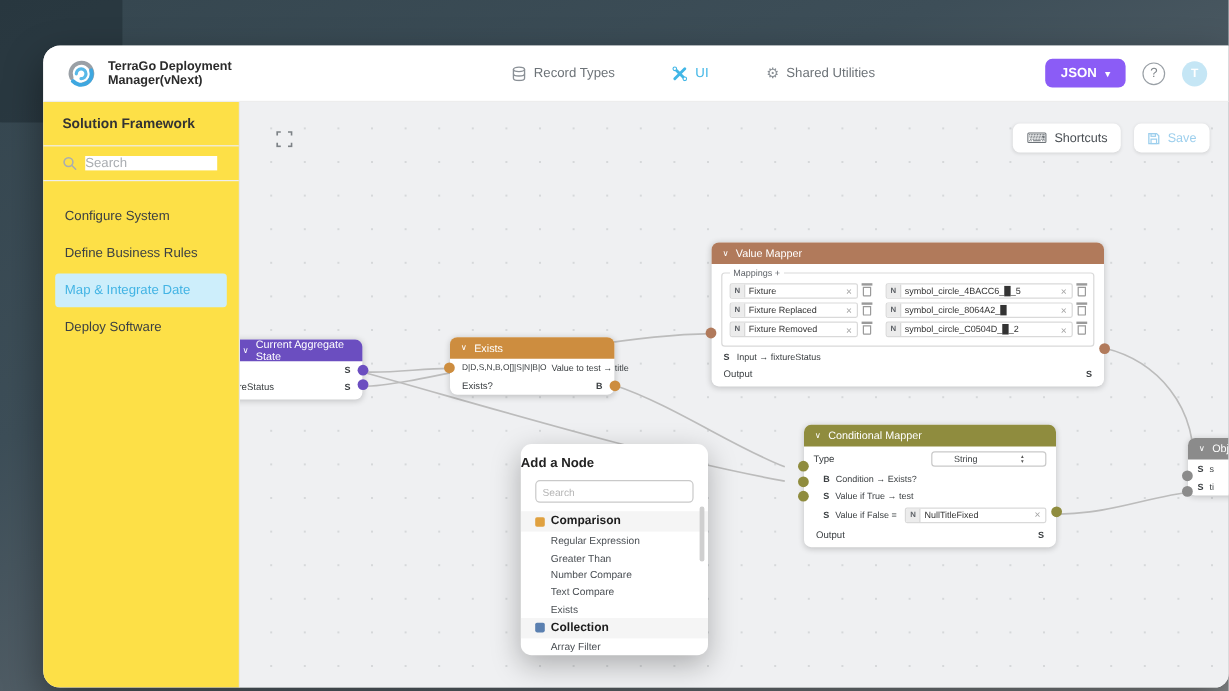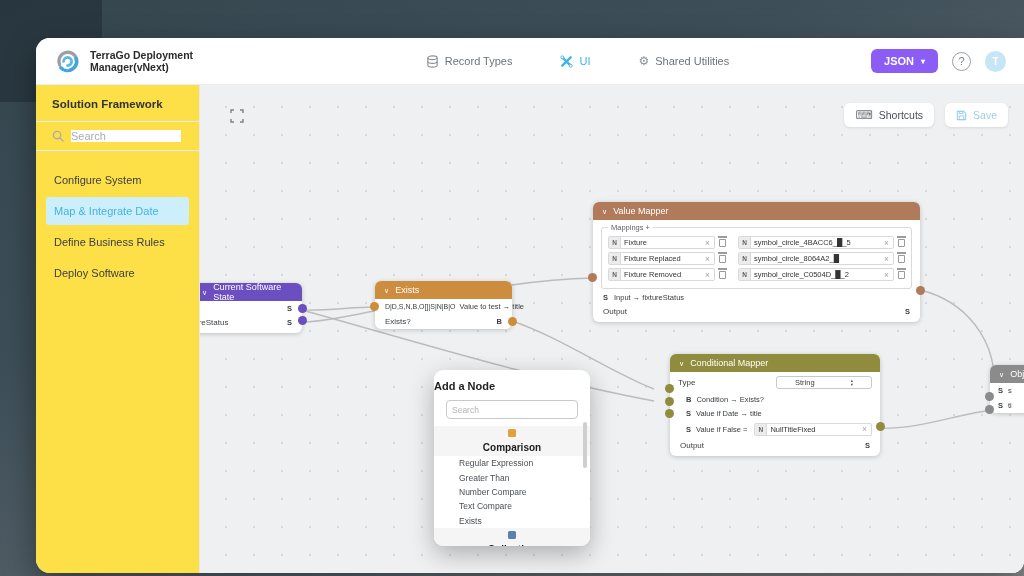--- a/index.html
+++ b/index.html
@@ -112,21 +112,21 @@
   .obj-row { display:flex; align-items:center; gap:5px; padding:3px 8px; position:relative; }
 
   
   .popup { position:absolute; left:234px; top:285px; width:156px; height:176px; background:#fff; border-radius:9px;
            box-shadow:0 8px 24px rgba(0,0,0,.28); z-index:5; overflow:hidden; }
   .popup-title { font-size:11px; font-weight:bold; color:#222; padding:10px 0 8px; }
   .popup-search { display:block; width:132px; margin:0 12px; height:19px; border:1px solid #c9c9c9; border-radius:4px;
                   font-size:8.5px; padding:0 5px; outline:none; font-family:inherit; color:#444; }
   .popup-search::placeholder { color:#b5b5b5; }
   .popup-list { padding:7px 0 6px; }
-  .cat-row { display:flex; align-items:center; gap:5px; padding:3px 12px; background:#f5f5f5; cursor:pointer;flex-direction:column; }
+  .cat-row { display:flex; align-items:center; gap:5px; padding:3px 12px; background:#f5f5f5; cursor:pointer; }
   .swatch { width:8px; height:8px; border-radius:1.5px; flex:0 0 8px; }
   .swatch-comparison { background:#e0a13f; }
   .swatch-collection { background:#5b80b0; }
   .cat-name { font-size:10px; font-weight:bold; color:#1d1d1d; }
   .popup-item { font-size:8.5px; color:#4a4f54; padding:2.2px 12px 2.2px 25px; cursor:pointer; white-space:nowrap; }
   .popup-scrollbar { position:absolute; right:3px; top:52px; width:4px; height:46px; background:#cfcfcf; border-radius:2px; }
 </style>
 </head>
 <body>
 
@@ -192,22 +192,22 @@
         <div class="sidebar-title">Solution Framework</div>
         <div class="sidebar-search">
           <svg width="12" height="12" viewBox="0 0 13 13">
             <circle cx="5.5" cy="5.5" r="4" stroke="#a9adb1" fill="none" stroke-width="1.4"></circle>
             <path d="M8.6 8.6 L12 12" stroke="#a9adb1" stroke-width="1.4" stroke-linecap="round"></path>
           </svg>
           <input class="sidebar-search-input" value="" placeholder="Search" style="">
         </div>
         <div class="sidebar-items">
           <div class="sidebar-item">Configure System</div>
+          <div class="sidebar-item">Define Business Rules</div>
           <div class="sidebar-item active">Map &amp; Integrate Date</div>
-          <div class="sidebar-item">Define Business Rules</div>
           <div class="sidebar-item">Deploy Software</div>
         </div>
       </div>
 
       <div class="canvas">
 
         <svg class="wires" viewBox="0 0 824 491">
           <path d="M102,225 C130,226 150,222 175,222" fill="none" stroke="#bcbcbc" stroke-width="1.4"></path>
           <path d="M102,237 C150,237 280,195 393,193" fill="none" stroke="#bcbcbc" stroke-width="1.4"></path>
           <path d="M102,225 C210,255 340,295 454,316" fill="none" stroke="#bcbcbc" stroke-width="1.4"></path>
@@ -233,21 +233,21 @@
               <rect x="3.5" y="6.5" width="5" height="4" stroke="#9dcfed" fill="none" stroke-width="1.1"></rect>
               <rect x="3.5" y="1.5" width="4" height="2.4" stroke="#9dcfed" fill="none" stroke-width="1.1"></rect>
             </svg>
             <span>Save</span>
           </button>
         </div>
 
         <div class="node node-aggregate">
           <div class="node-header hdr-purple">
             <span class="chev">∨</span>
-            <span>Current Software State</span>
+            <span>Current Aggregate State</span>
           </div>
           <div class="row">
 
             <span class="spacer"></span>
             <span class="tletter">S</span>
           </div>
           <div class="row">
             <span>fixtureStatus</span>
             <span class="spacer"></span>
             <span class="tletter">S</span>
@@ -366,21 +366,21 @@
                   <span>▾</span>
               </span>
             </span>
           </div>
           <div class="cm-in">
             <span class="tletter">B</span>
             <span class="io-label">Condition → Exists?</span>
           </div>
           <div class="cm-in">
             <span class="tletter">S</span>
-            <span class="io-label">Value if Date → title</span>
+            <span class="io-label">Value if True → test</span>
           </div>
           <div class="cm-in">
             <span class="tletter">S</span>
             <span class="io-label">Value if False =</span>
             <span class="entry cm-false-entry">
               <span class="n-badge">N</span>
               <span class="entry-text">NullTitleFixed</span>
               <span class="entry-x">×</span>
             </span>
           </div>

